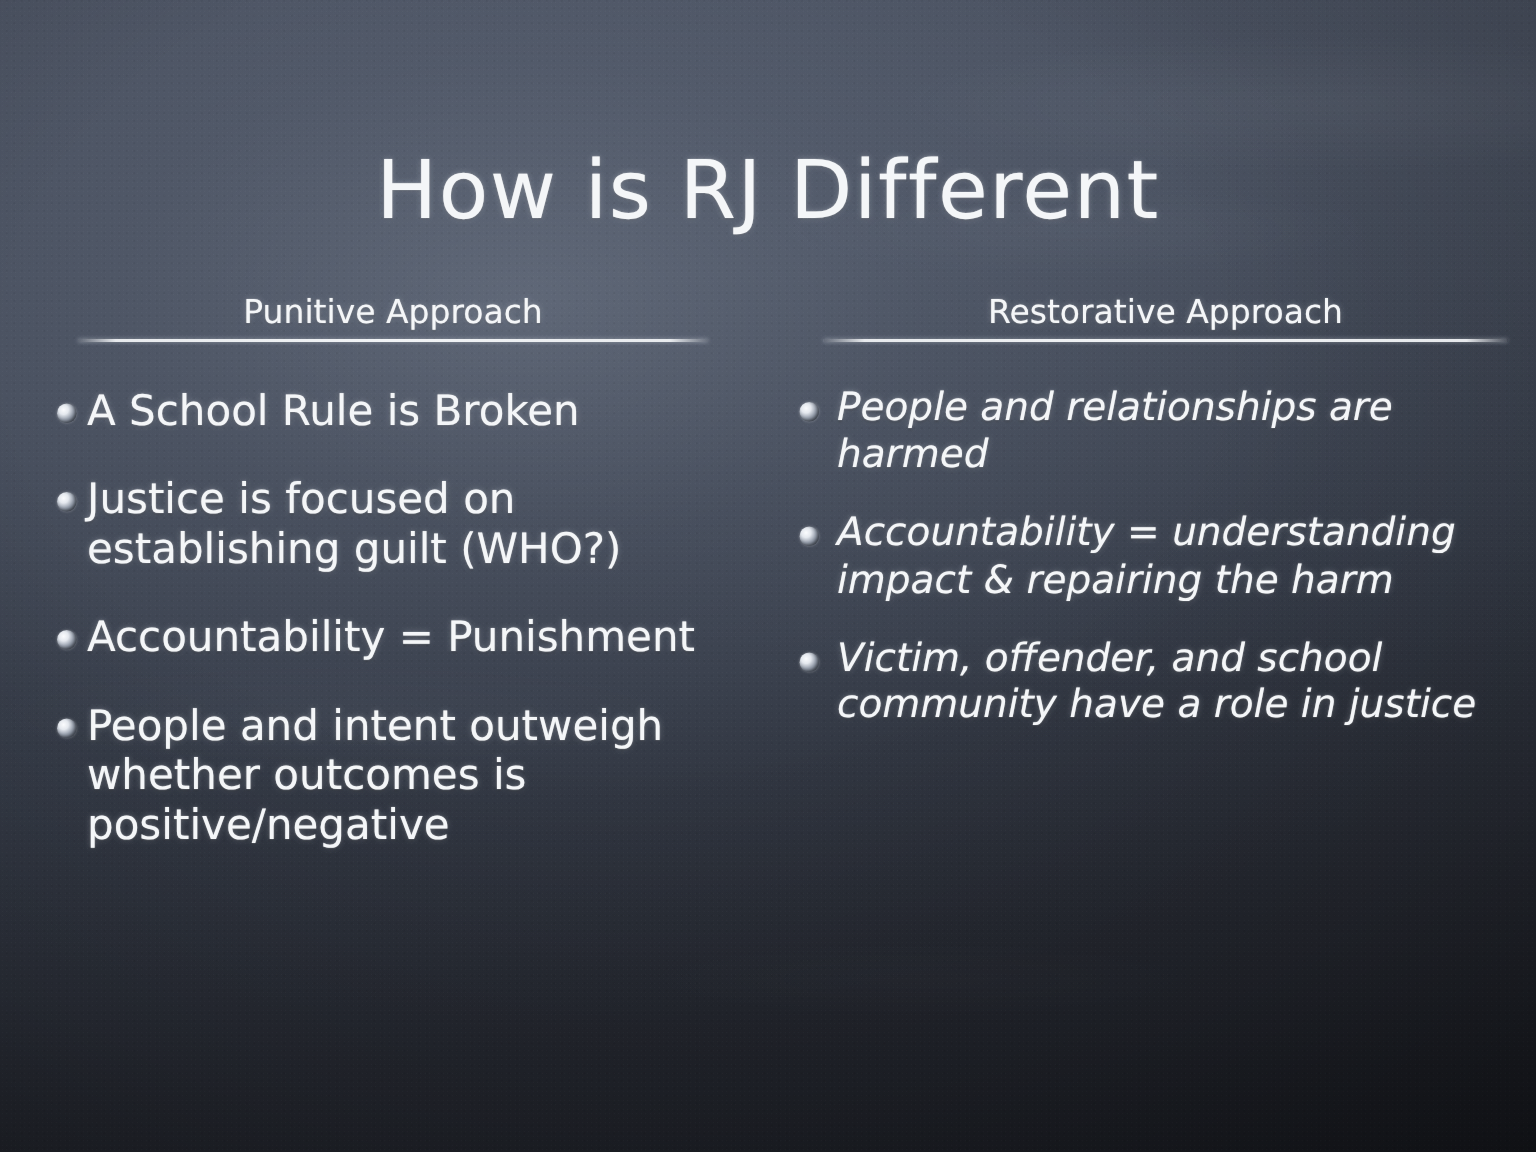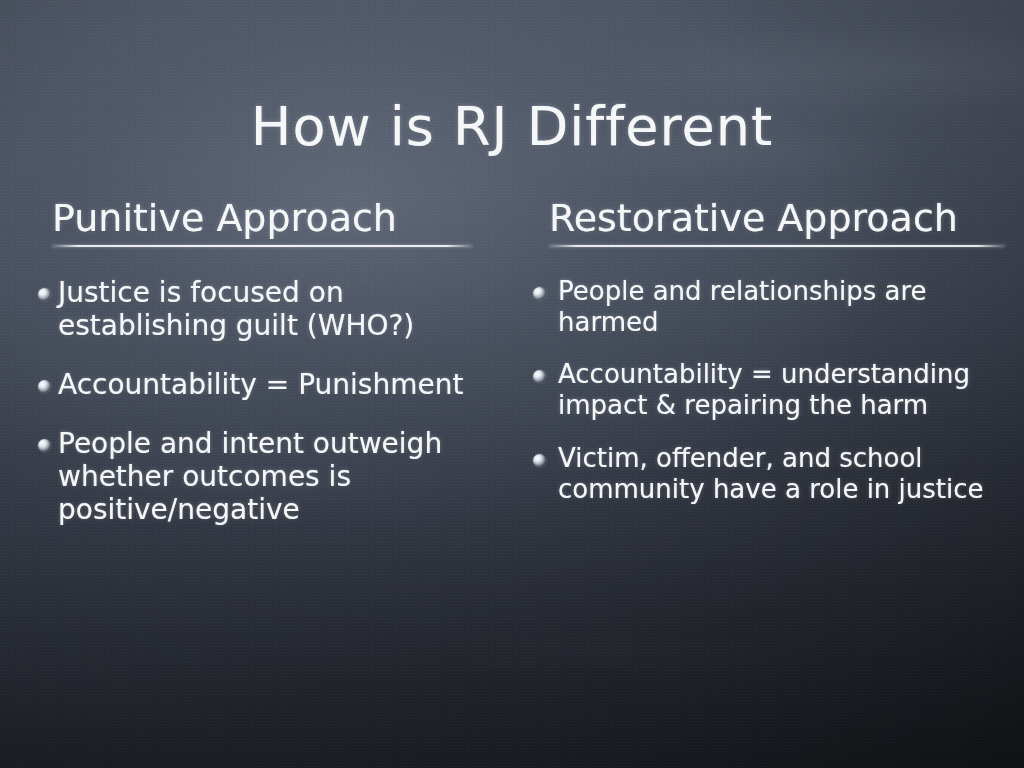--- a/index.html
+++ b/index.html
@@ -94,23 +94,23 @@
 
   .column {
     position: absolute;
     top: 196px;
   }
 
   #col-left  { left: 20px;  width: 500px; }
   #col-right { left: 511px; width: 512px; }
 
   .col-heading {
-    font-size: 38px;
+    font-size: 22px;
     line-height: 1.18;
-    text-align: left;
+    text-align: center;
     white-space: nowrap;
     padding-bottom: 3px;
     margin: 0 0 26px 0;
   }
   #col-left .col-heading  { margin-left: 32px; margin-right: 48px; }
   #col-right .col-heading { margin-left: 38px; margin-right: 18px; }
 
   .heading-rule {
     display: block;
     height: 2px;
@@ -159,21 +159,21 @@
 
   
   #col-left li.bullet-item  { margin-bottom: 26px; }
   #col-left .bullet-dot     { top: 12px; }
   #col-left .bullet-text    { font-size: 28px; line-height: 1.18; }
 
   
   #col-right li.bullet-item { margin-bottom: 21px; }
   #col-right .bullet-dot    { top: 11px; left: 22px; }
   #col-right li.bullet-item { padding-left: 47px; }
-  #col-right .bullet-text   { font-size: 26px; line-height: 1.20; }
+  #col-right .bullet-text   { font-size: 26px; line-height: 1.20; font-style: italic; }
 </style>
 </head>
 <body>
 
 <div id="slide">
 
   <div class="board-base"></div>
   <div class="board-smudge"></div>
   <div class="board-grain"></div>
   <div class="board-vignette"></div>
@@ -181,20 +181,24 @@
   <h1 id="title" class="chalk">How is RJ Different</h1>
 
   <div id="col-left" class="column">
     <div class="col-heading chalk">
       <span>Punitive Approach</span>
       <span class="heading-rule"></span>
     </div>
     <ul class="bullets">
       <li class="bullet-item">
         <span class="bullet-dot"></span>
+        <span class="bullet-text chalk">A School Rule is Broken</span>
+      </li>
+      <li class="bullet-item">
+        <span class="bullet-dot"></span>
         <span class="bullet-text chalk">Justice is focused on establishing guilt (WHO?)</span>
       </li>
       <li class="bullet-item">
         <span class="bullet-dot"></span>
         <span class="bullet-text chalk">Accountability = Punishment</span>
       </li>
       <li class="bullet-item">
         <span class="bullet-dot"></span>
         <span class="bullet-text chalk">People and intent outweigh whether outcomes is positive/negative</span>
       </li>

